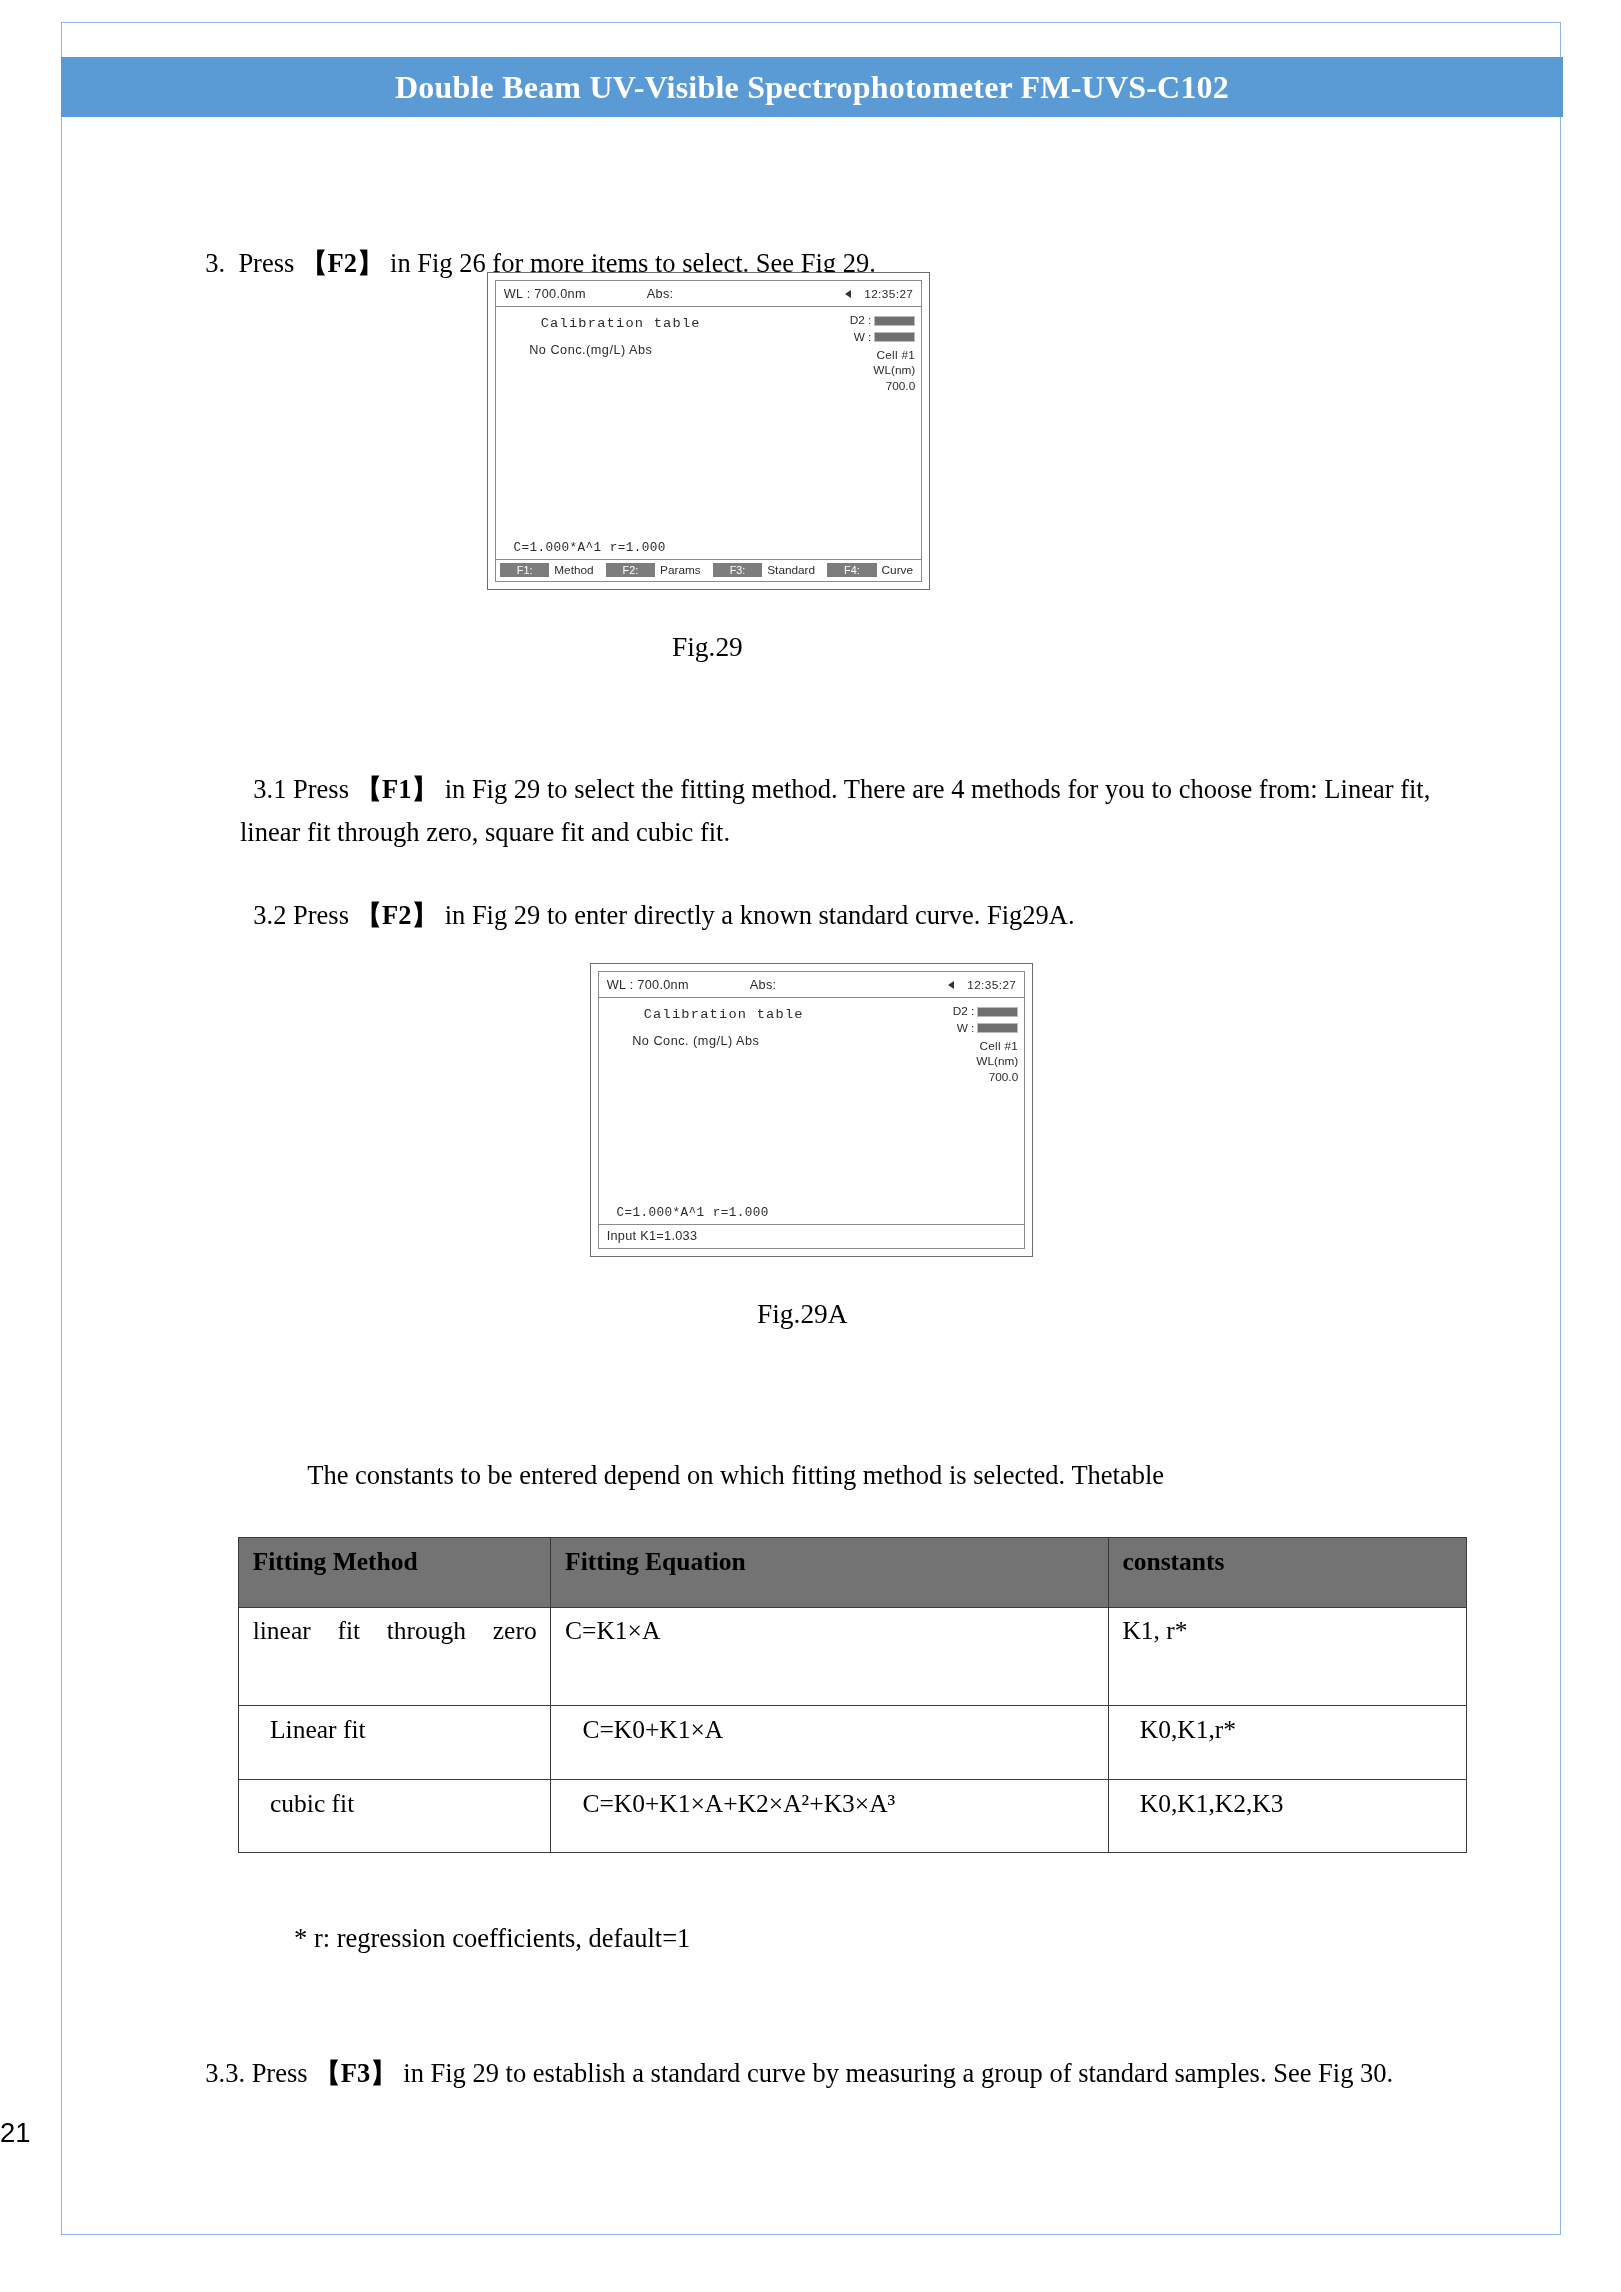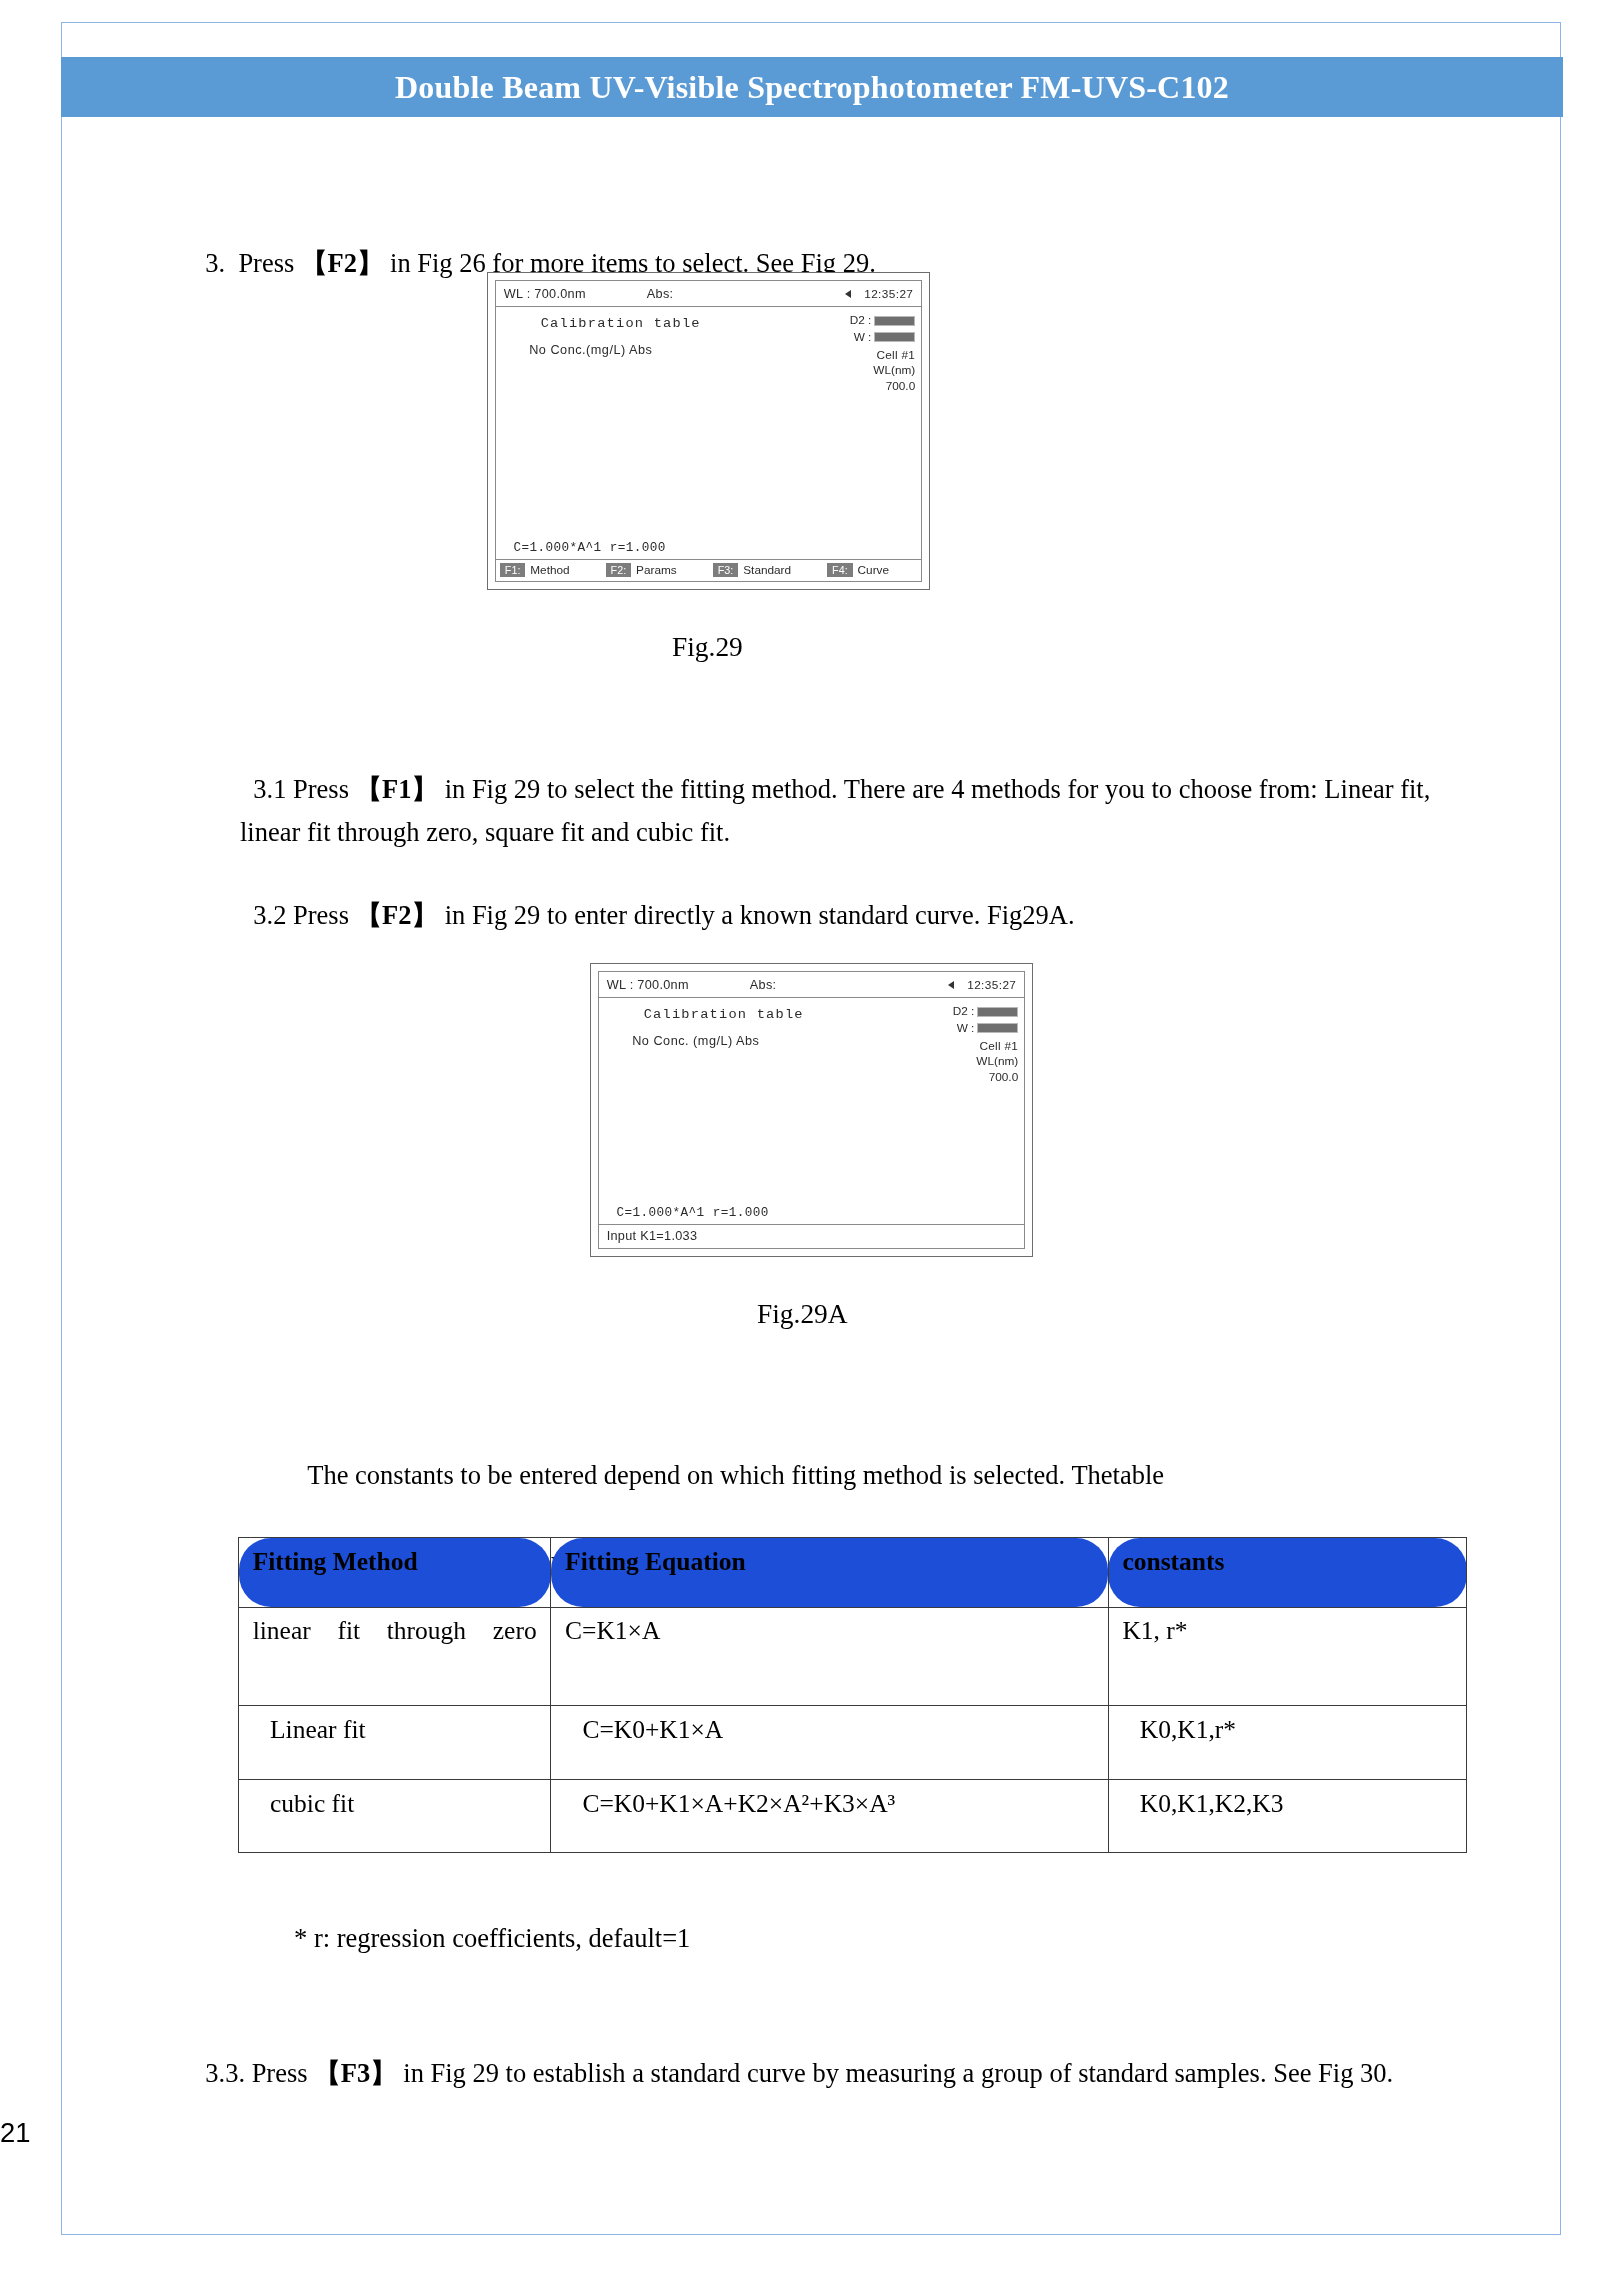--- a/index.html
+++ b/index.html
@@ -177,21 +177,21 @@
     font-size: 11.8px;
   }
   .fkey {
     display: flex;
     align-items: center;
     flex: 1 1 auto;
   }
   .fkey-tag {
     background: #7d7d7d;
     color: #ffffff;
-    padding: 1px 5px;
+    padding: 1px 17px;
     font-size: 10.8px;
     margin-left: 3.9px;
     white-space: nowrap;
   }
   .fkey-label {
     margin-left: 4.9px;
     white-space: nowrap;
     color: #2b2b2b;
   }
   .dev-inputline {
@@ -225,25 +225,24 @@
     table-layout: fixed;
   }
   .fit-table th, .fit-table td {
     border: 1px solid #3a3a3a;
     padding: 8.8px 13.7px;
     font-size: 25.5px;
     vertical-align: top;
     color: #000;
   }
   .fit-table thead th {
-    background: #1d4ed8;
+    background: #737373;
     font-weight: bold;
     height: 51px;
     text-align: left;
-    border-radius: 32px;
   }
   .col-a { width: 284px; }
   .col-b { width: 529px; }
   .col-c { width: 330px; }
   .cell-method-justify {
     text-align: justify;
     text-align-last: justify;
     padding-right: 17.6px;
   }
   .cell-method-center { text-align: left; padding-left: 25.5px; }

